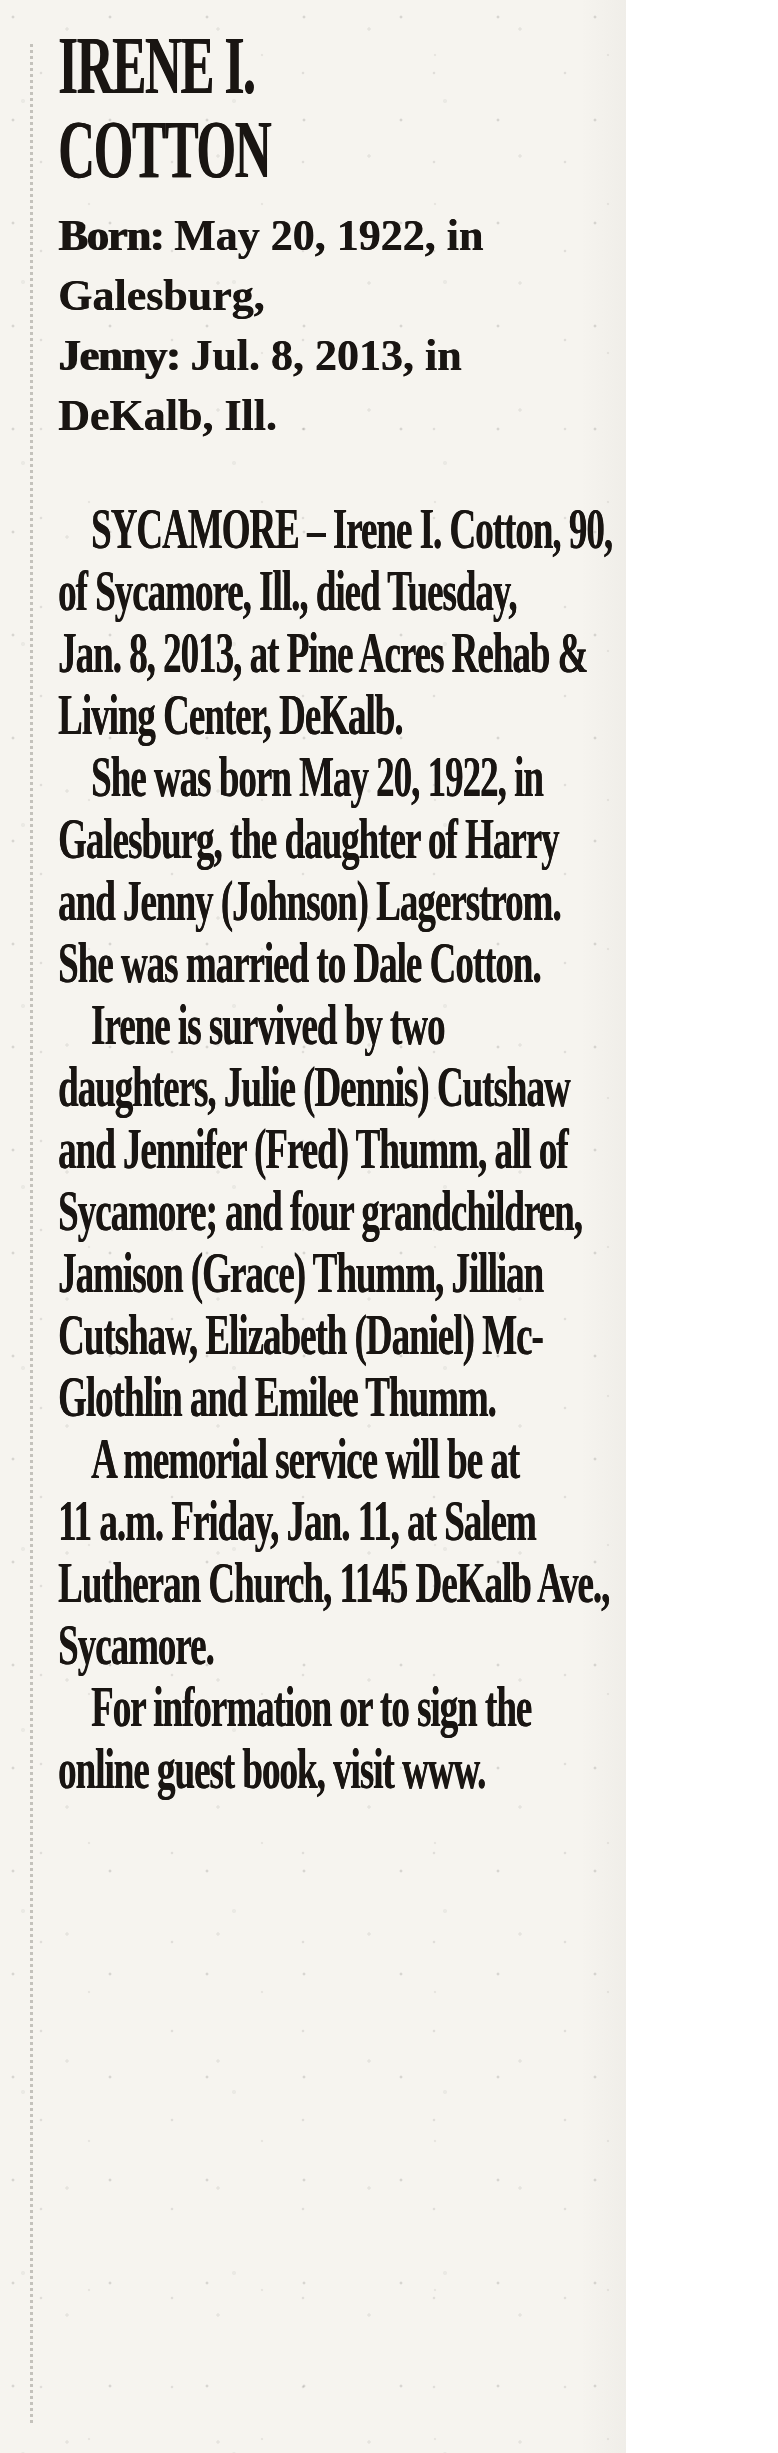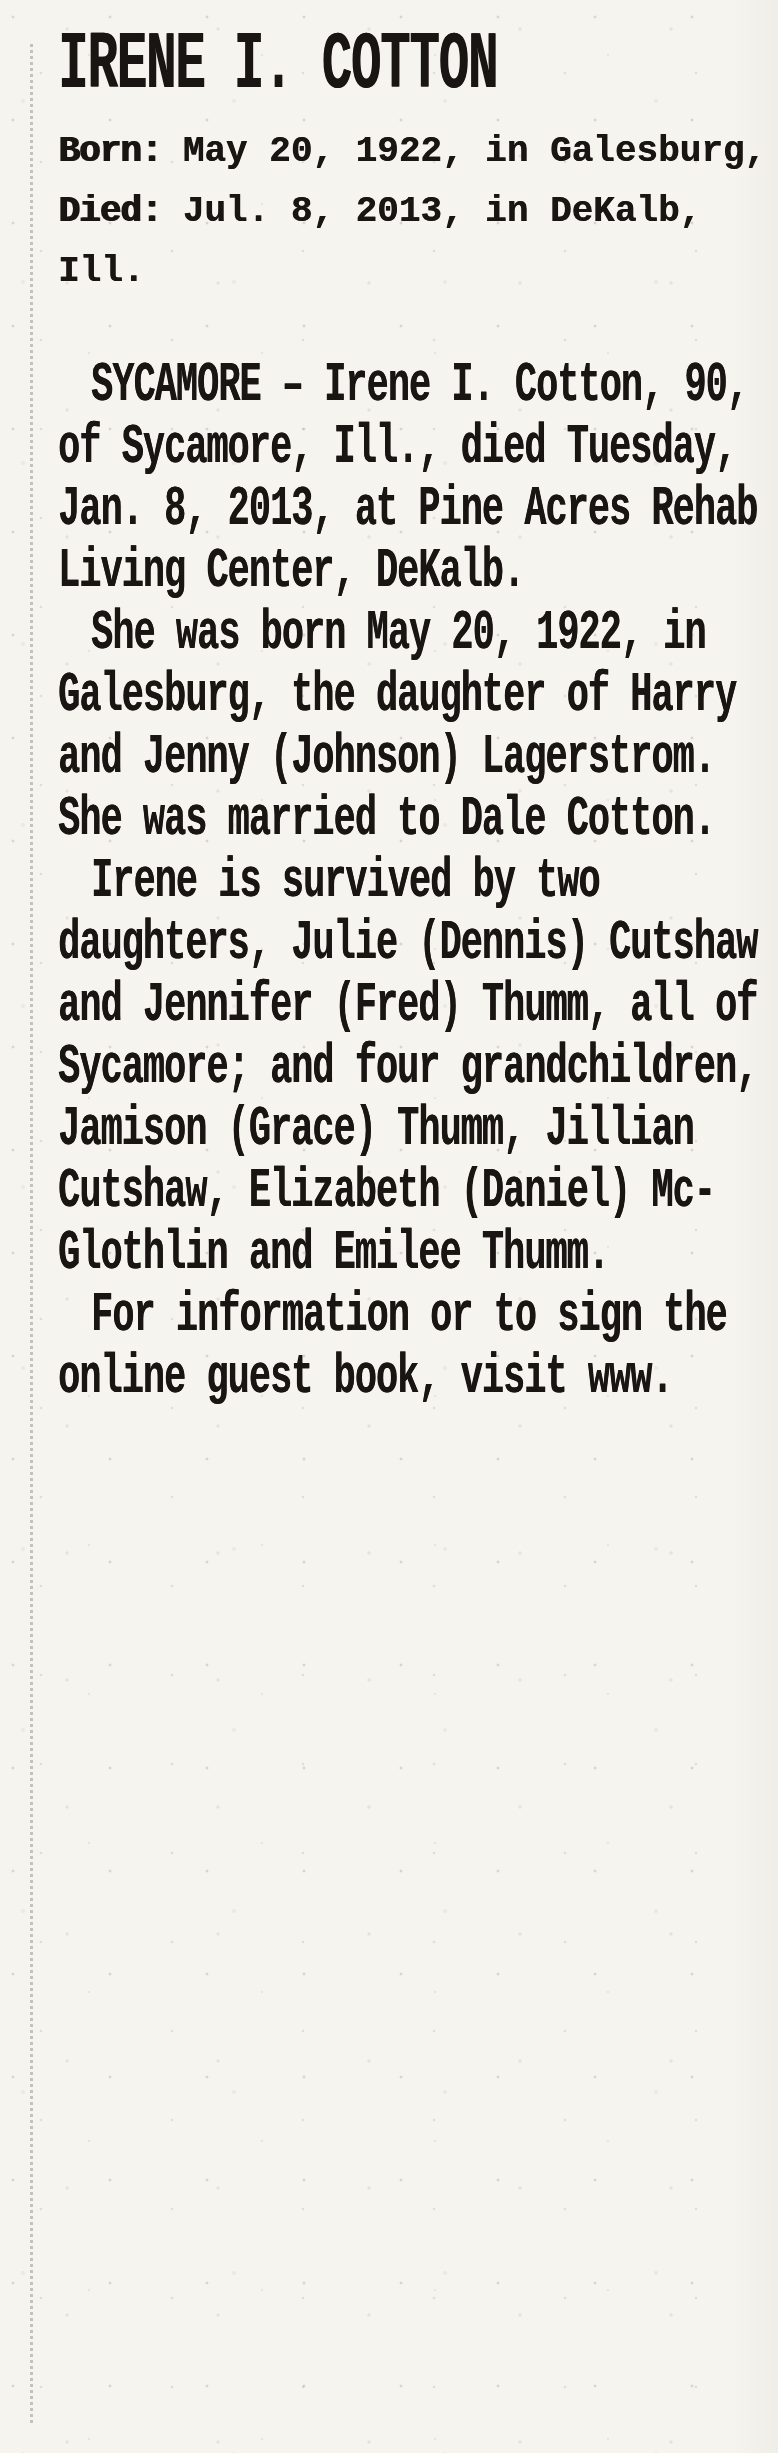--- a/index.html
+++ b/index.html
@@ -1,34 +1,34 @@
 <!DOCTYPE html>
 <html><head>
 <meta charset="utf-8">
 <style>
   html, body {
     margin: 0;
     padding: 0;
   }
   .page {
     position: relative;
-    width: 778px;
+    width: 626px;
     height: 2453px;
     overflow: hidden;
     color: #191512;
     background-color: #f6f4ef;
     
     background-image:
       radial-gradient(circle at 13px 17px, rgba(30,26,22,.14) 1px, transparent 1.8px),
       radial-gradient(circle at 41px 73px, rgba(30,26,22,.10) 1px, transparent 1.7px),
       radial-gradient(circle at 67px 29px, rgba(30,26,22,.08) 1.3px, transparent 2.1px),
       radial-gradient(circle at 89px 55px, rgba(30,26,22,.07) 1px, transparent 1.6px),
       radial-gradient(circle at 23px 101px, rgba(30,26,22,.05) 1.6px, transparent 2.4px);
     background-size: 97px 103px, 131px 89px, 151px 127px, 173px 149px, 211px 181px;
-    font-family: Liberation Mono, monospace;
+    font-family: Liberation Serif, serif;
   }
   .scan-rule {
     position: absolute;
     left: 30px;
     top: 44px;
     bottom: 30px;
     width: 0;
     border-left: 3px dotted rgba(70,64,58,.28);
   }
   .scan-shade-right {
@@ -53,21 +53,21 @@
     font-size: 82px;
     line-height: 84px;
     font-weight: 700;
     letter-spacing: -2px;
     margin: 0 0 14px 0;
     transform: scaleX(0.62);
     transform-origin: 0 50%;
     text-shadow: 1px 0 0 currentColor;
   }
   .vitals {
-    font-size: 36px;
+    font-size: 44px;
     font-weight: 700;
   }
   .vline {
     line-height: 60px;
     text-shadow: 0.5px 0 0 currentColor;
   }
   .vlabel {
     text-shadow: 1.5px 0 0 currentColor;
     letter-spacing: -1px;
   }
@@ -100,21 +100,21 @@
   <div class="content">
 
     <h1 class="title">IRENE I. COTTON</h1>
 
     <div class="vitals">
       <div class="vline">
         <span class="vlabel">Born:</span>
         <span class="vval">May 20, 1922, in Galesburg,</span>
       </div>
       <div class="vline">
-        <span class="vlabel">Died:</span>
+        <span class="vlabel">Jenny:</span>
         <span class="vval">Jul. 8, 2013, in DeKalb, Ill.</span>
       </div>
     </div>
 
     <div class="body-copy" id="paragraphs">
         <div class="para">
           <div class="line body-line indent">SYCAMORE – Irene I. Cotton, 90,</div>
           <div class="line body-line">of Sycamore, Ill., died Tuesday,</div>
           <div class="line body-line">Jan. 8, 2013, at Pine Acres Rehab &amp;</div>
           <div class="line body-line">Living Center, DeKalb.</div>
@@ -128,19 +128,25 @@
         <div class="para">
           <div class="line body-line indent">Irene is survived by two</div>
           <div class="line body-line">daughters, Julie (Dennis) Cutshaw</div>
           <div class="line body-line">and Jennifer (Fred) Thumm, all of</div>
           <div class="line body-line">Sycamore; and four grandchildren,</div>
           <div class="line body-line">Jamison (Grace) Thumm, Jillian</div>
           <div class="line body-line">Cutshaw, Elizabeth (Daniel) Mc-</div>
           <div class="line body-line">Glothlin and Emilee Thumm.</div>
         </div>
         <div class="para">
+          <div class="line body-line indent">A memorial service will be at</div>
+          <div class="line body-line">11 a.m. Friday, Jan. 11, at Salem</div>
+          <div class="line body-line">Lutheran Church, 1145 DeKalb Ave.,</div>
+          <div class="line body-line">Sycamore.</div>
+        </div>
+        <div class="para">
           <div class="line body-line indent">For information or to sign the</div>
           <div class="line body-line">online guest book, visit www.</div>
         </div>
       </div>
 
   </div>
 </div>
 
 </body></html>

